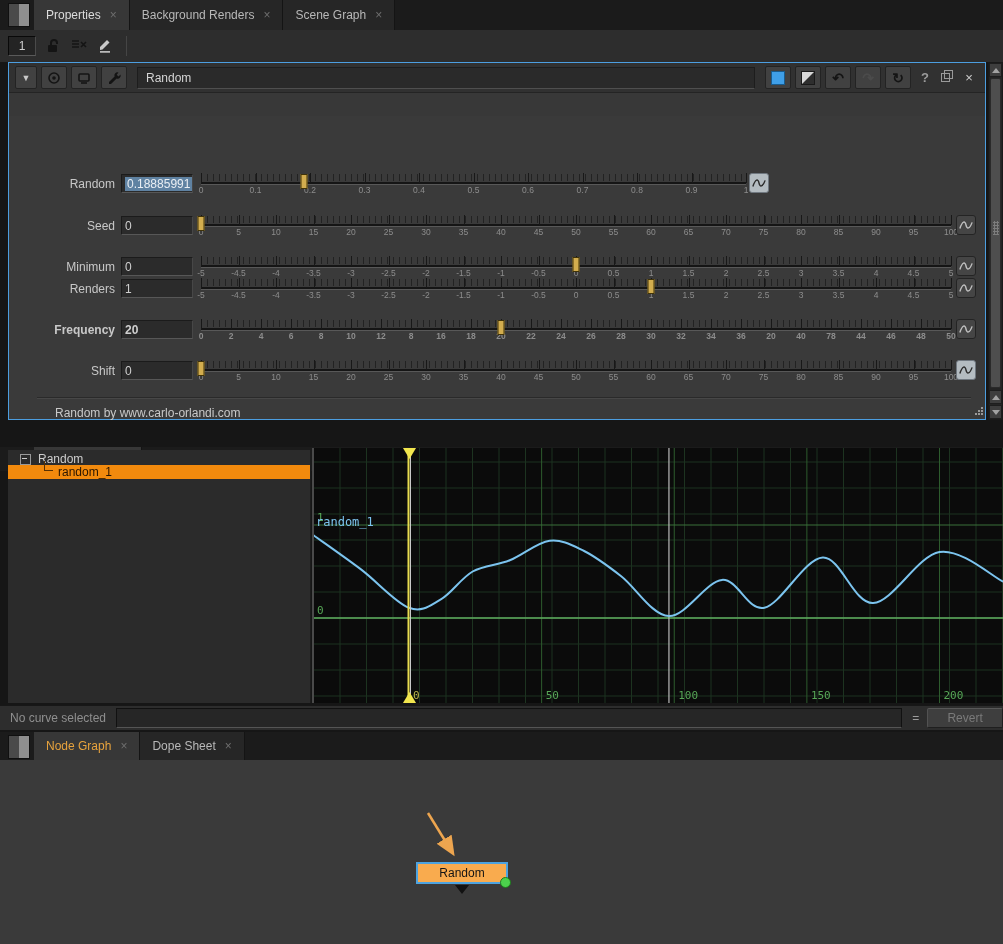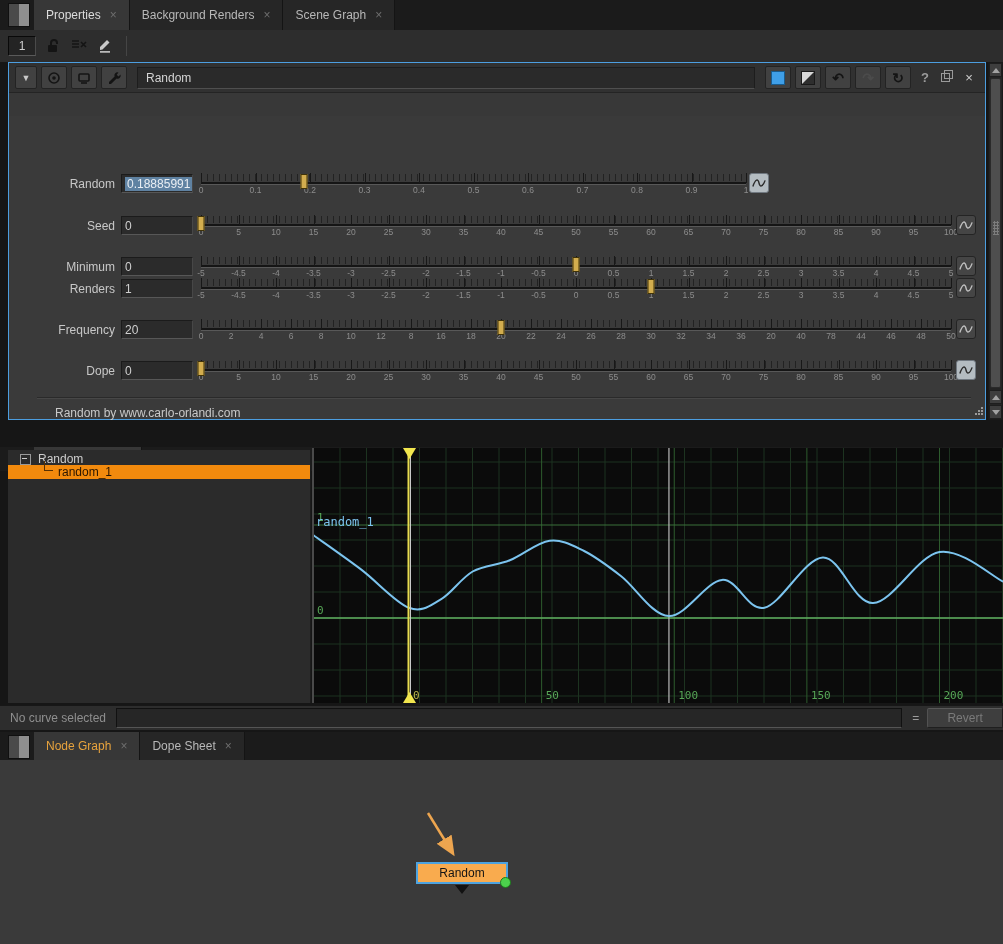--- a/index.html
+++ b/index.html
@@ -386,21 +386,21 @@
           <span class="sl-lab" style="left:100.000%">5</span>
           <div class="sl-handle" style="left:60.000%"></div>
         </div>
       <button class="curve-btn" style="left:947px;">
         <svg width="16" height="14" viewBox="0 0 18 16">
             <path d="M2 12 C5 3,8 3,9 8 C10 13,13 13,16 5" stroke="#c0c0c0" stroke-width="1.6" fill="none"></path>
           </svg>
       </button>
     </div>
 
-    <div class="prow" style="top:202px;">
+    <div class="prow" style="top:202px;font-weight:bold;">
       <span class="plabel">Frequency</span>
       <div class="pfield"><span>20</span></div>
       <div class="slider" style="left:192px;width:750px;">
           <div class="sl-ticks"></div>
           <div class="sl-groove"></div>
           <span class="sl-maj" style="left:0.000%"></span>
           <span class="sl-lab" style="left:0.000%">0</span>
           <span class="sl-maj" style="left:4.000%"></span>
           <span class="sl-lab" style="left:4.000%">2</span>
           <span class="sl-maj" style="left:8.000%"></span>
@@ -454,21 +454,21 @@
           <div class="sl-handle" style="left:40.000%"></div>
         </div>
       <button class="curve-btn" style="left:947px;">
         <svg width="16" height="14" viewBox="0 0 18 16">
             <path d="M2 12 C5 3,8 3,9 8 C10 13,13 13,16 5" stroke="#c0c0c0" stroke-width="1.6" fill="none"></path>
           </svg>
       </button>
     </div>
 
     <div class="prow" style="top:243px;">
-      <span class="plabel">Dope</span>
+      <span class="plabel">Shift</span>
       <div class="pfield"><span>0</span></div>
       <div class="slider" style="left:192px;width:750px;">
           <div class="sl-ticks"></div>
           <div class="sl-groove"></div>
           <span class="sl-maj" style="left:0.000%"></span>
           <span class="sl-lab" style="left:0.000%">0</span>
           <span class="sl-maj" style="left:5.000%"></span>
           <span class="sl-lab" style="left:5.000%">5</span>
           <span class="sl-maj" style="left:10.000%"></span>
           <span class="sl-lab" style="left:10.000%">10</span>

